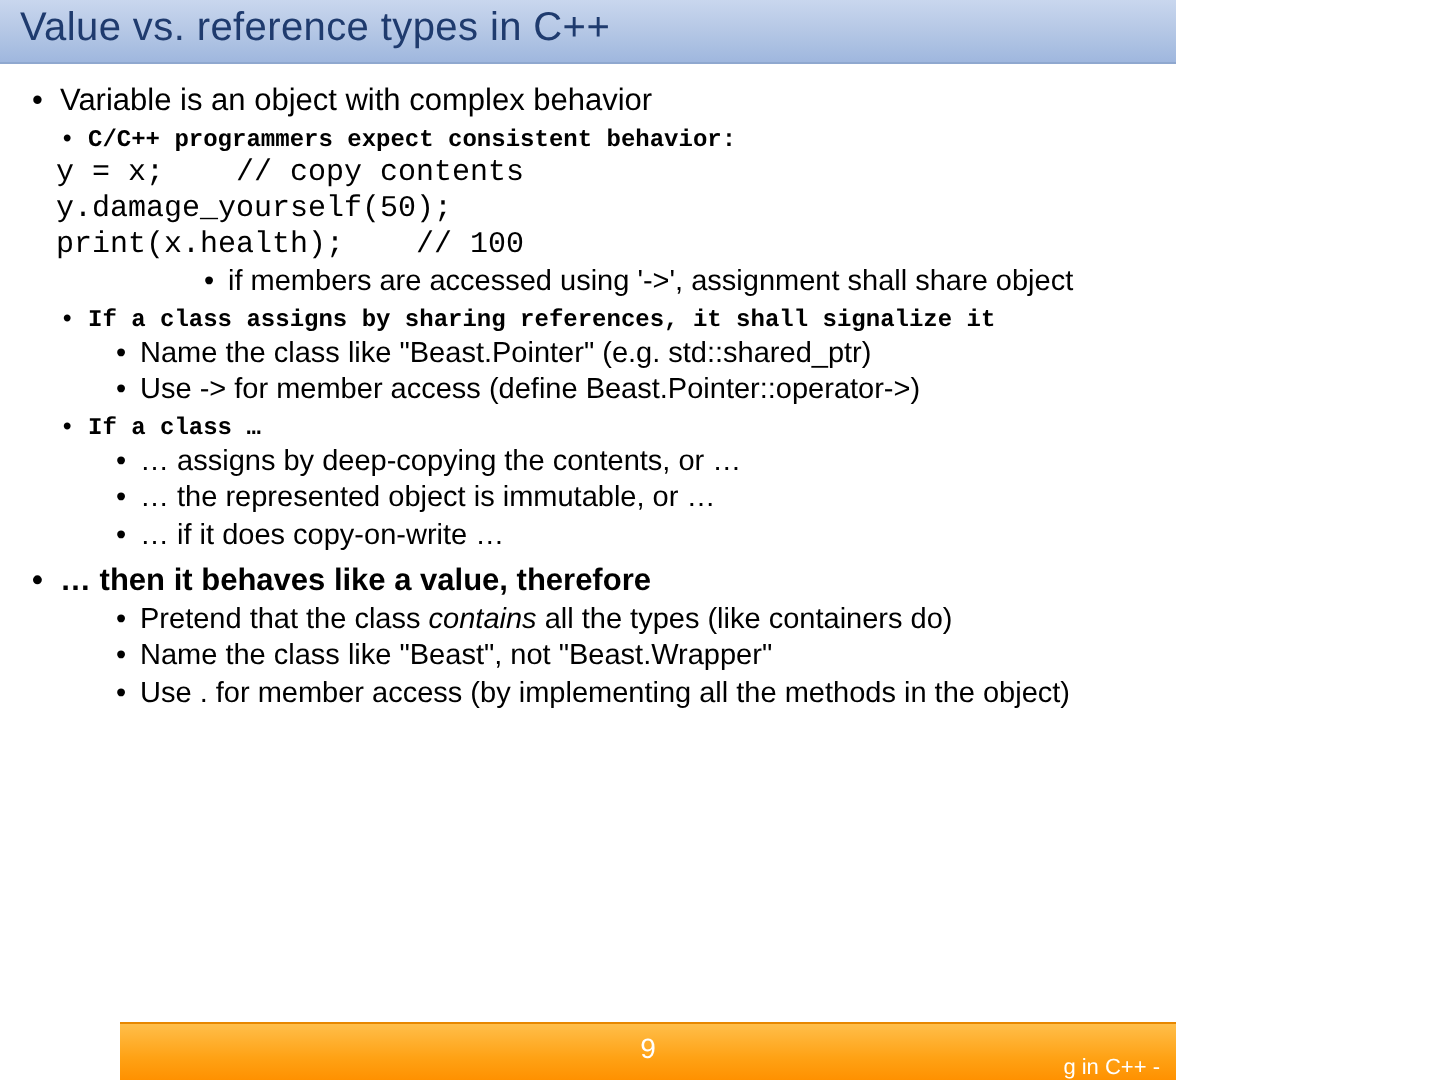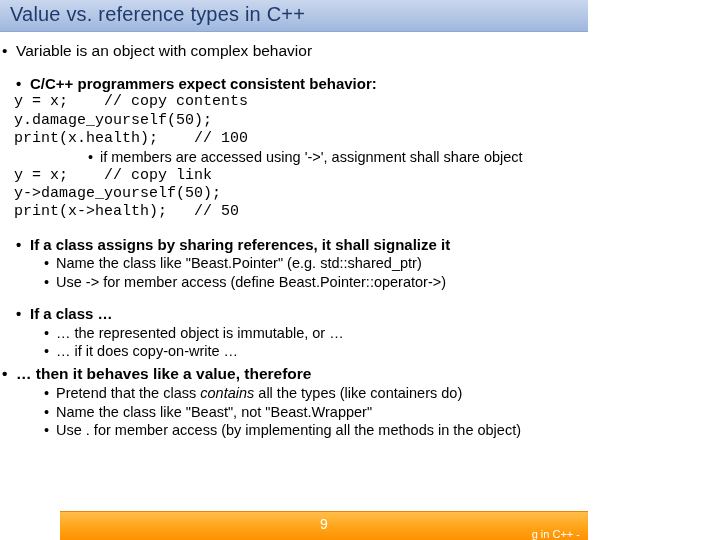--- a/index.html
+++ b/index.html
@@ -22,29 +22,29 @@
   .titlebar {
     background: linear-gradient(to bottom, #c9d7ee 0%, #b7c9e6 45%, #9fb7de 100%);
     border-bottom: 1px solid #8fa8cf;
     padding: 3px 10px 5px 10px;
     color: #1f3b6e;
     font-size: 20px;
     font-weight: 400;
     letter-spacing: .2px;
   }
   .content {
-    padding: 6px 14px 0 0;
+    padding: 6px 14px 0 14px;
     font-size: 15.5px;
     line-height: 1.22;
   }
   ul { margin: 0; padding: 0; list-style: none; }
   li { position: relative; }
   .b1 > li { padding-left: 16px; margin-top: 4px; }
   .b1 > li::before { content: "•"; position: absolute; left: 2px; top: 0; }
-  .b2 > li { padding-left: 30px; margin-top: 14px; font-size: 15px; }
+  .b2 > li { padding-left: 30px; margin-top: 2px; font-size: 12px; font-family: Liberation Mono, monospace; }
   .b2 > li::before { content: "•"; position: absolute; left: 16px; top: 0; }
   .b3 > li { padding-left: 56px; margin-top: 1px; font-size: 14.5px; }
   .b3 > li::before { content: "•"; position: absolute; left: 44px; top: 0; }
   .b3c > li { padding-left: 100px; margin-top: 1px; font-size: 14.5px; }
   .b3c > li::before { content: "•"; position: absolute; left: 88px; top: 0; }
   .normal { font-weight: 400; }
   .bold   { font-weight: 700; }
   .ital   { font-style: italic; }
   pre.code {
     font-family: Consolas, "Courier New", monospace;
@@ -95,36 +95,34 @@
     </ul>
     <ul class="b2">
       <li class="bold">C/C++ programmers expect consistent behavior:</li>
     </ul>
     <pre class="code">y = x;    // copy contents
 y.damage_yourself(50);
 print(x.health);    // 100</pre>
     <ul class="b3c">
       <li class="normal">if members are accessed using '-&gt;', assignment shall share object</li>
     </ul>
-    <pre class="code">y = x;    // copy link
-y-&gt;damage_yourself(50);
-print(x-&gt;health);   // 50</pre>
 
     <ul class="b2">
       <li class="bold">If a class assigns by sharing references, it shall signalize it</li>
     </ul>
     <ul class="b3">
       <li class="normal">Name the class like "Beast.Pointer" (e.g. std::shared_ptr)</li>
       <li class="normal">Use -&gt; for member access (define Beast.Pointer::operator-&gt;)</li>
     </ul>
 
     <ul class="b2">
       <li class="bold">If a class …</li>
     </ul>
     <ul class="b3">
+      <li class="normal">… assigns by deep-copying the contents, or …</li>
       <li class="normal">… the represented object is immutable, or …</li>
       <li class="normal">… if it does copy-on-write …</li>
     </ul>
 
     <ul class="b1">
       <li class="bold">… then it behaves like a value, therefore</li>
     </ul>
     <ul class="b3">
       <li class="normal">
         <span>Pretend that the class </span><span class="ital">contains</span><span> all the types (like containers do)</span>

